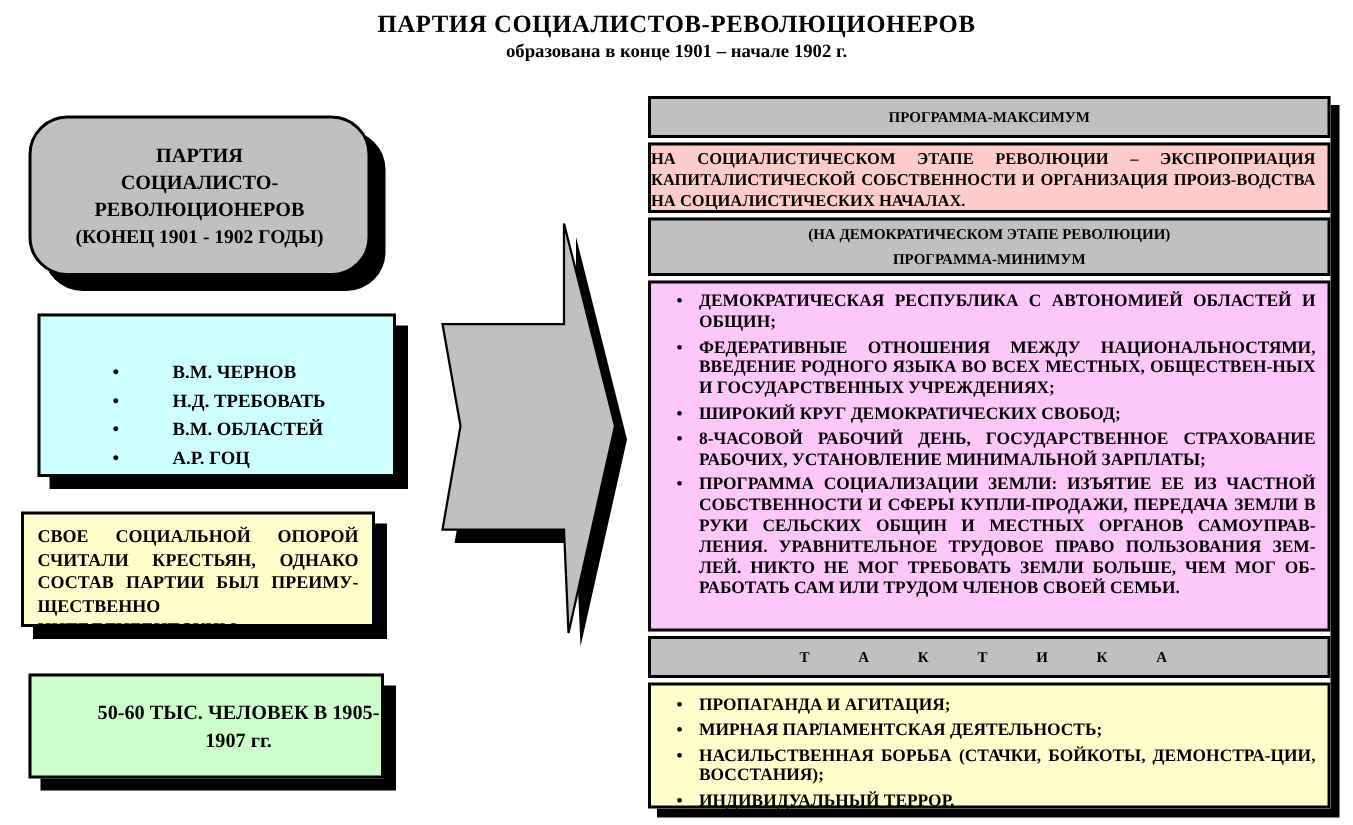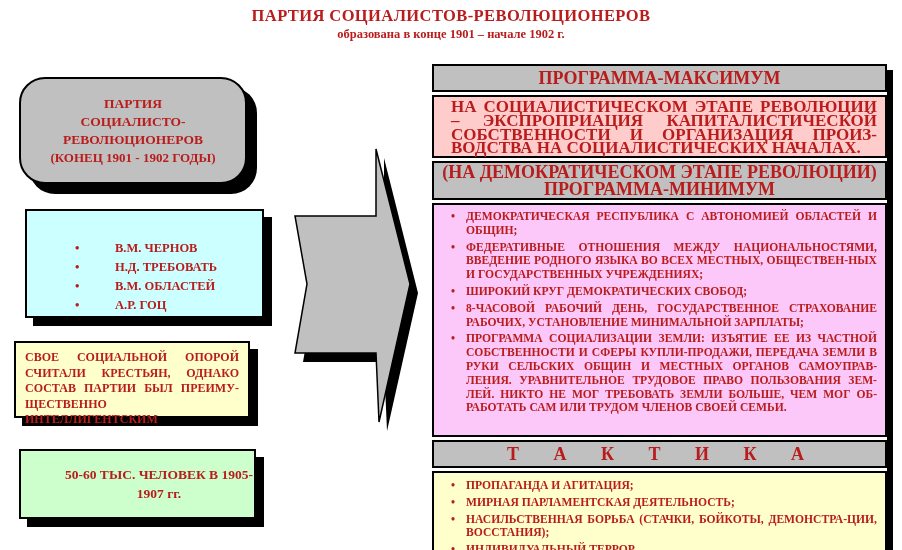--- a/index.html
+++ b/index.html
@@ -1,18 +1,18 @@
 <!DOCTYPE html>
 <html><head>
 <meta charset="utf-8">
 <style>
   html,body{margin:0;padding:0;background:#fff;}
   .page{
     position:relative;width:902px;height:550px;background:#ffffff;overflow:hidden;
-    font-family:"Liberation Serif","DejaVu Serif",serif;font-weight:bold;color:#b91c1c;
+    font-family:"Liberation Serif","DejaVu Serif",serif;font-weight:bold;color:#000000;
   }
   
   .title{position:absolute;top:6px;left:0;width:902px;text-align:center;
          font-size:16.5px;letter-spacing:.4px;}
   .subtitle{position:absolute;top:27px;left:0;width:902px;text-align:center;font-size:12.5px;}
 
   
   .box{position:absolute;border:2px solid #000;box-shadow:8px 8px 0 #000;box-sizing:border-box;}
 
   
@@ -36,26 +36,26 @@
   .size-box .inner{max-width:190px;}
 
   
   .arrow{position:absolute;left:288px;top:141px;}
 
   
   .right-col{position:absolute;left:432px;top:64px;width:455px;background:#fff;
              display:flex;flex-direction:column;gap:3px;box-shadow:6px 6px 0 #000;}
   .sec{border:2px solid #000;box-sizing:border-box;}
   .sec-header{background:#c0c0c0;display:flex;flex-direction:column;align-items:center;
-              justify-content:center;text-align:right;font-size:18px;line-height:17px;}
+              justify-content:center;text-align:right;font-size:10px;line-height:17px;}
   .hdr1{height:28px;}
   .hdr2{height:39px;}
   .hdr3{height:28px;letter-spacing:8px;word-spacing:14px;}
-  .max-box{background:#ffcccc;height:63px;padding:3px 8px 0 17px;
-           font-size:17px;line-height:13.8px;text-align:justify;}
+  .max-box{background:#ffcccc;height:47px;padding:3px 8px 0 0;
+           font-size:11px;line-height:13.8px;text-align:justify;}
   .min-box{background:#fbc8f9;height:234px;padding:5px 8px 0 6px;}
   .tactics-box{background:#ffffcc;height:84px;padding:6px 8px 0 6px;}
 
   .row{display:flex;align-items:flex-start;}
   .min-box .row,.tactics-box .row{margin-bottom:3px;font-size:11.6px;line-height:13.8px;}
   .blt{flex:0 0 26px;text-align:center;}
   .blt::before{content:"\2022";}
   .leaders-box .blt{flex:0 0 40px;text-align:left;padding-left:2px;}
   .txt{flex:1;text-align:justify;}
   .leaders-box .txt{text-align:left;}

